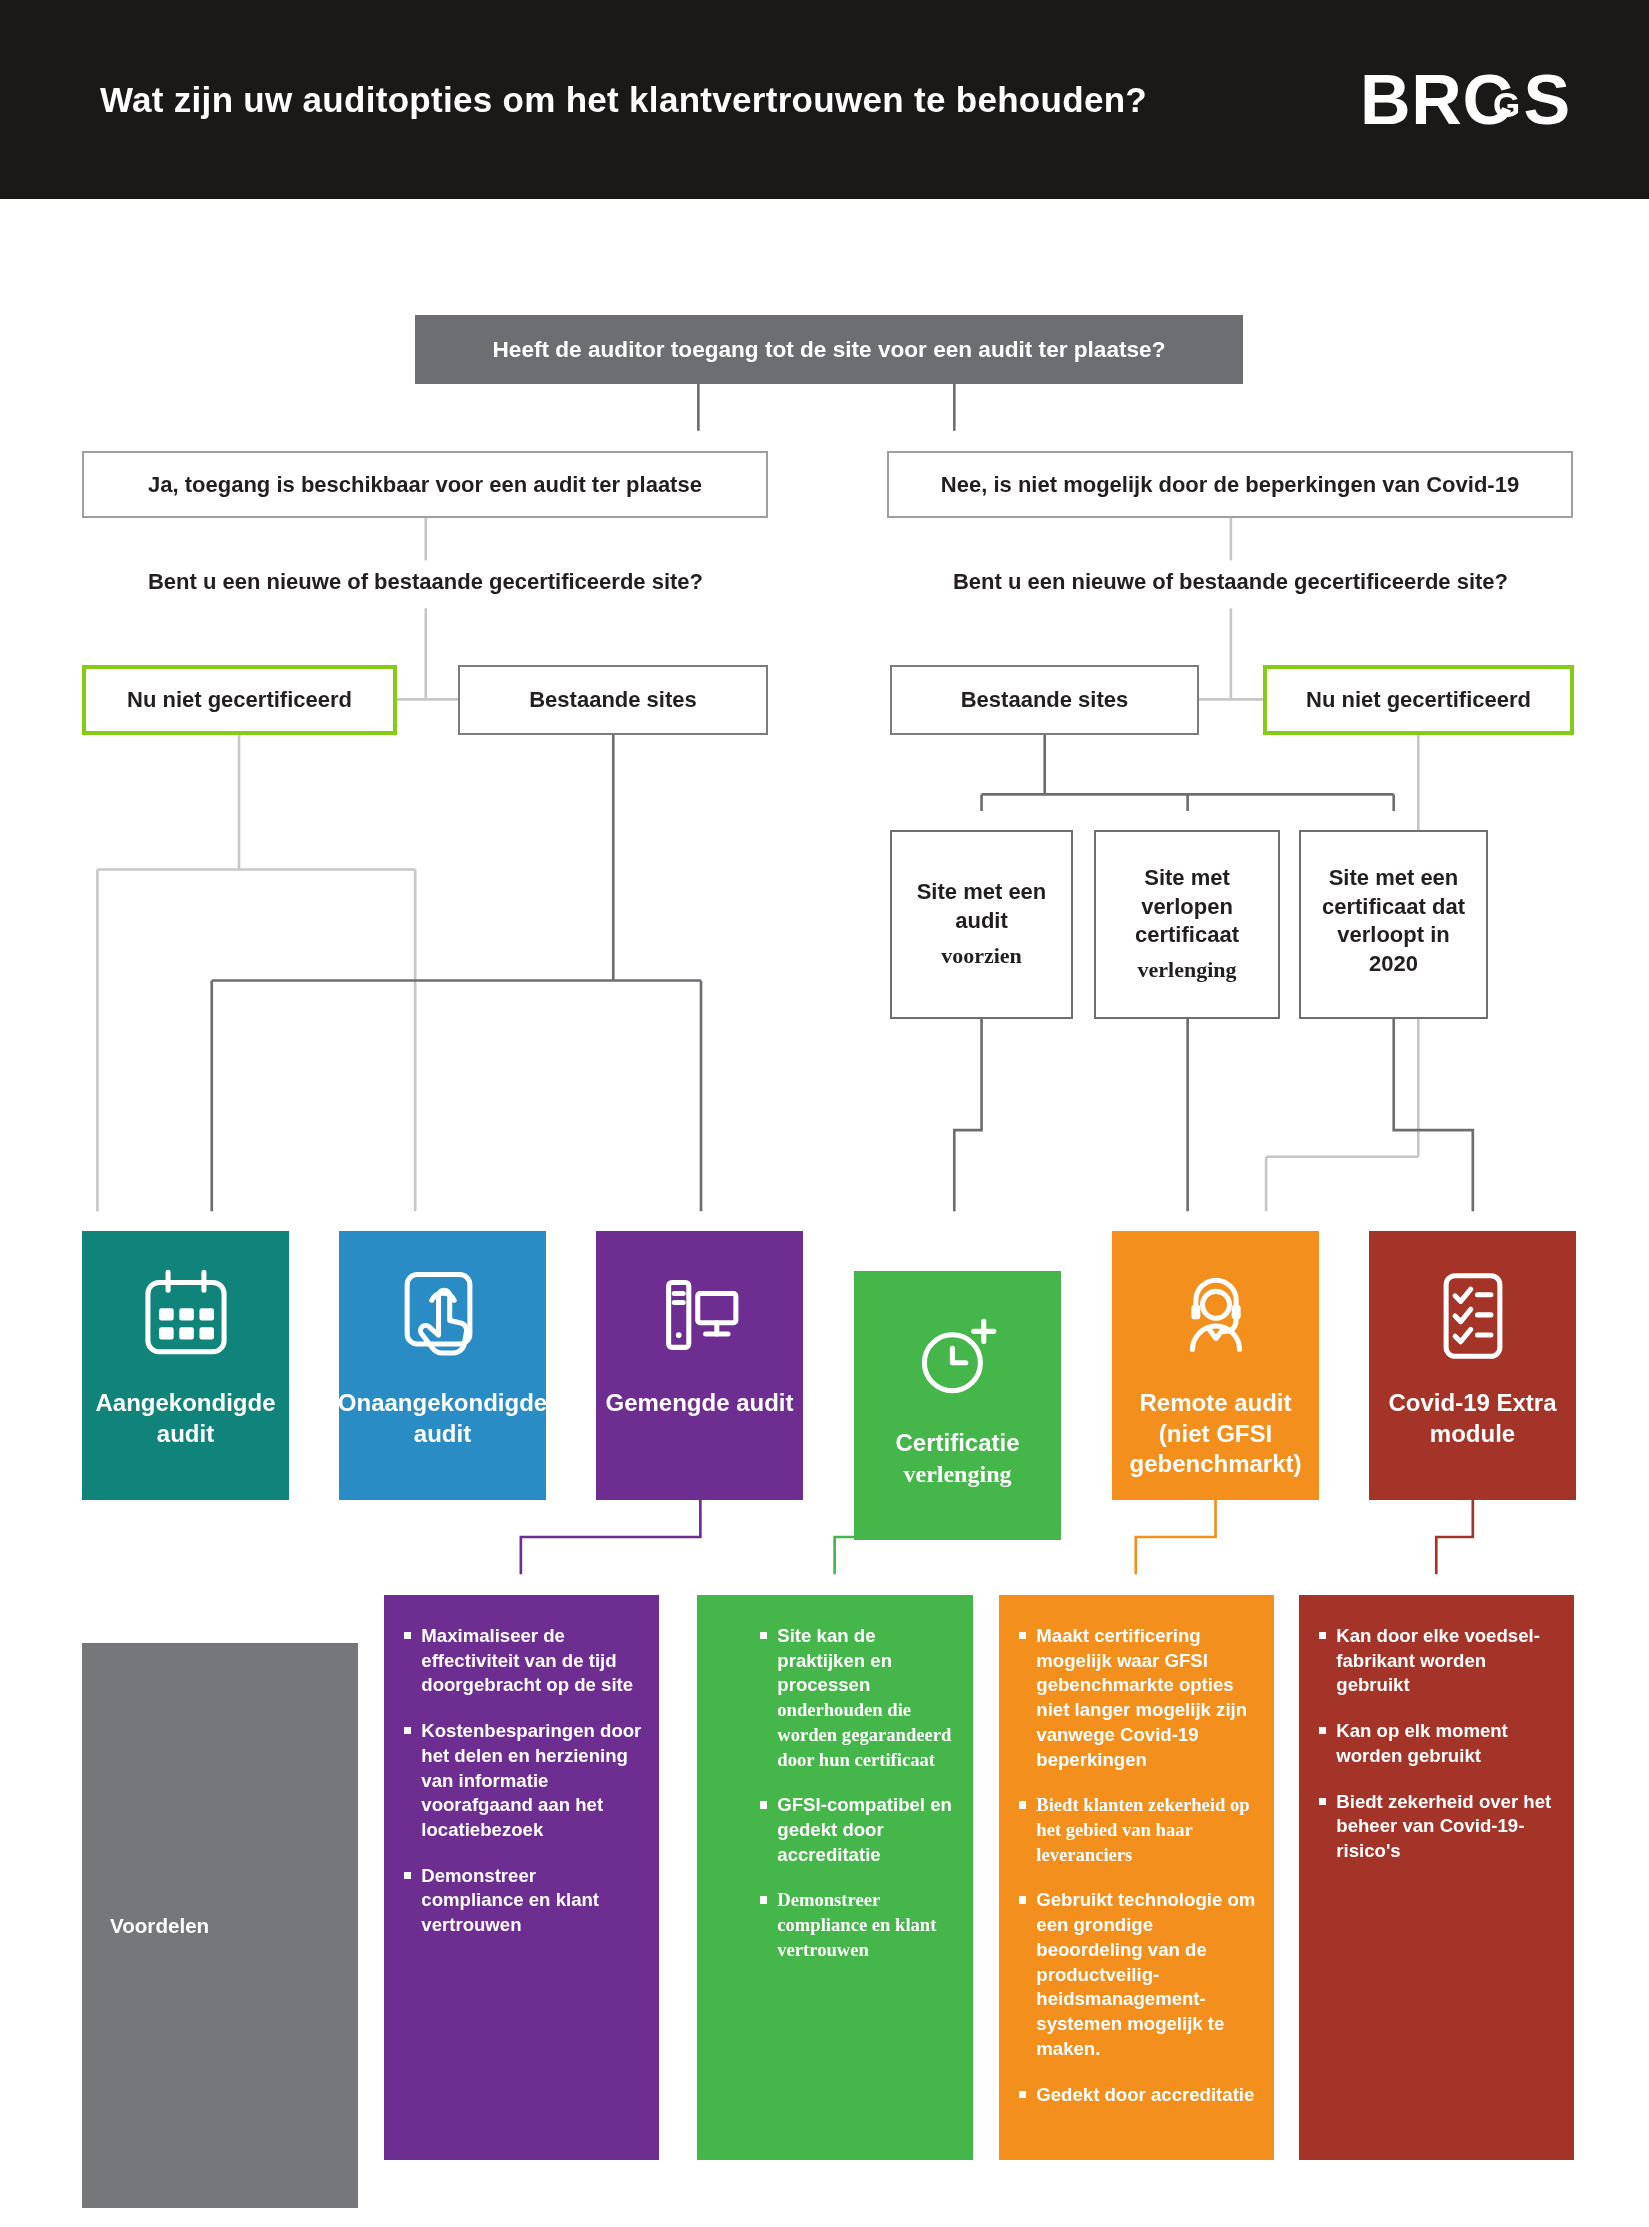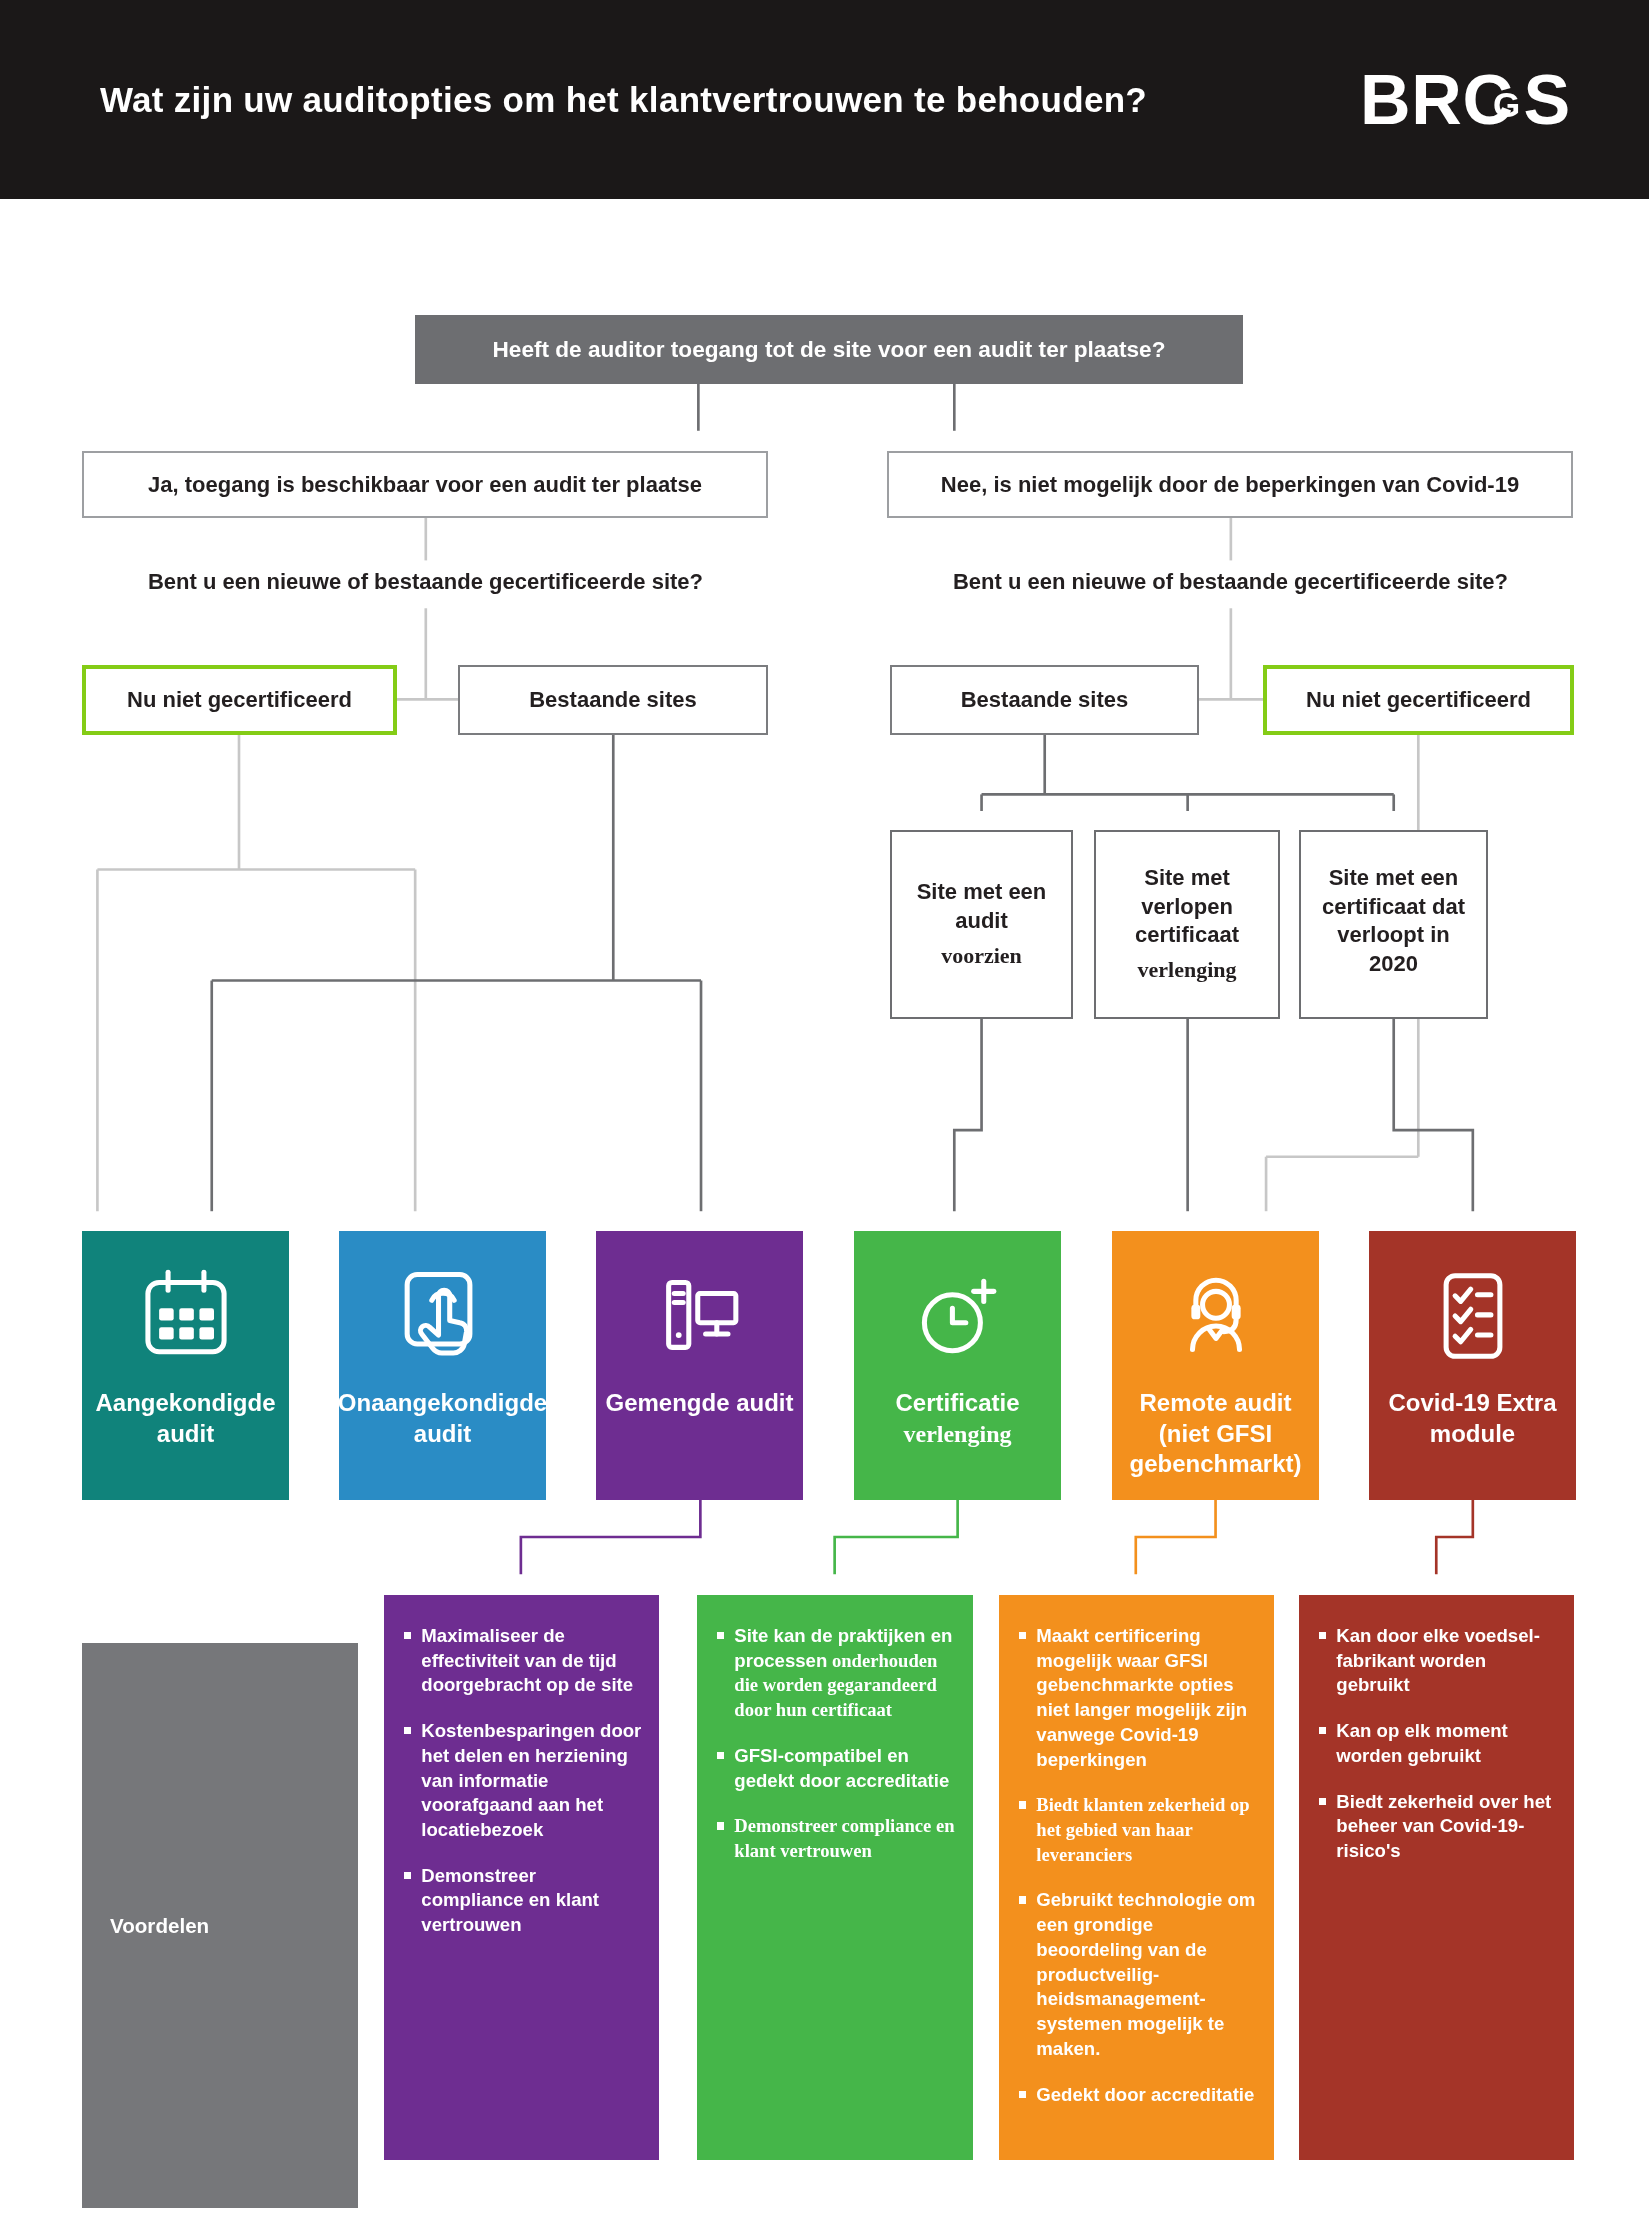--- a/index.html
+++ b/index.html
@@ -202,21 +202,21 @@
         <line x1="27" y1="38" x2="35" y2="38"></line>
         <circle class="fill" cx="31" cy="67" r="2.6"></circle>
         <rect x="48" y="30" width="34" height="26" rx="2"></rect>
         <line x1="65" y1="56" x2="65" y2="66"></line>
         <line x1="55" y1="66" x2="75" y2="66"></line>
       </svg>
     </div>
     <div class="card-label">Gemengde audit</div>
   </div>
 
-  <div class="card" style="left: 854px; background-color: rgb(69, 182, 73);">
+  <div class="card" style="left: 854px; background-color: rgb(69, 182, 73); margin-top: 40px;">
     <div class="card-icon">
       <svg viewBox="0 0 100 100">
         <circle cx="45" cy="56" r="25"></circle>
         <path d="M45 43 v13 h12"></path>
         <line x1="73" y1="19" x2="73" y2="37"></line>
         <line x1="64" y1="28" x2="82" y2="28"></line>
       </svg>
     </div>
     <div class="card-label">
       <span>Certificatie</span><br>
@@ -267,21 +267,21 @@
         <div class="bullet-item">
           <span class="bullet-square"></span>
           <span class="bullet-text"><span>Kostenbesparingen door het delen en herziening van informatie voorafgaand aan het locatiebezoek</span></span>
         </div>
         <div class="bullet-item">
           <span class="bullet-square"></span>
           <span class="bullet-text"><span>Demonstreer compliance en klant vertrouwen</span></span>
         </div>
       </div>
   </div>
-  <div class="benefit-col" style="left: 697px; width: 276px; background-color: rgb(69, 182, 73);">
+  <div class="benefit-col" style="left: 697px; width: 276px; background-color: rgb(69, 182, 73); padding-left: 43px;">
     <div class="bullet-list">
         <div class="bullet-item">
           <span class="bullet-square"></span>
           <span class="bullet-text"><span>Site kan  de praktijken en processen</span><span class="serif"> onderhouden die worden gegarandeerd door hun certificaat</span></span>
         </div>
         <div class="bullet-item">
           <span class="bullet-square"></span>
           <span class="bullet-text"><span>GFSI-compatibel en gedekt door accreditatie</span></span>
         </div>
         <div class="bullet-item">

